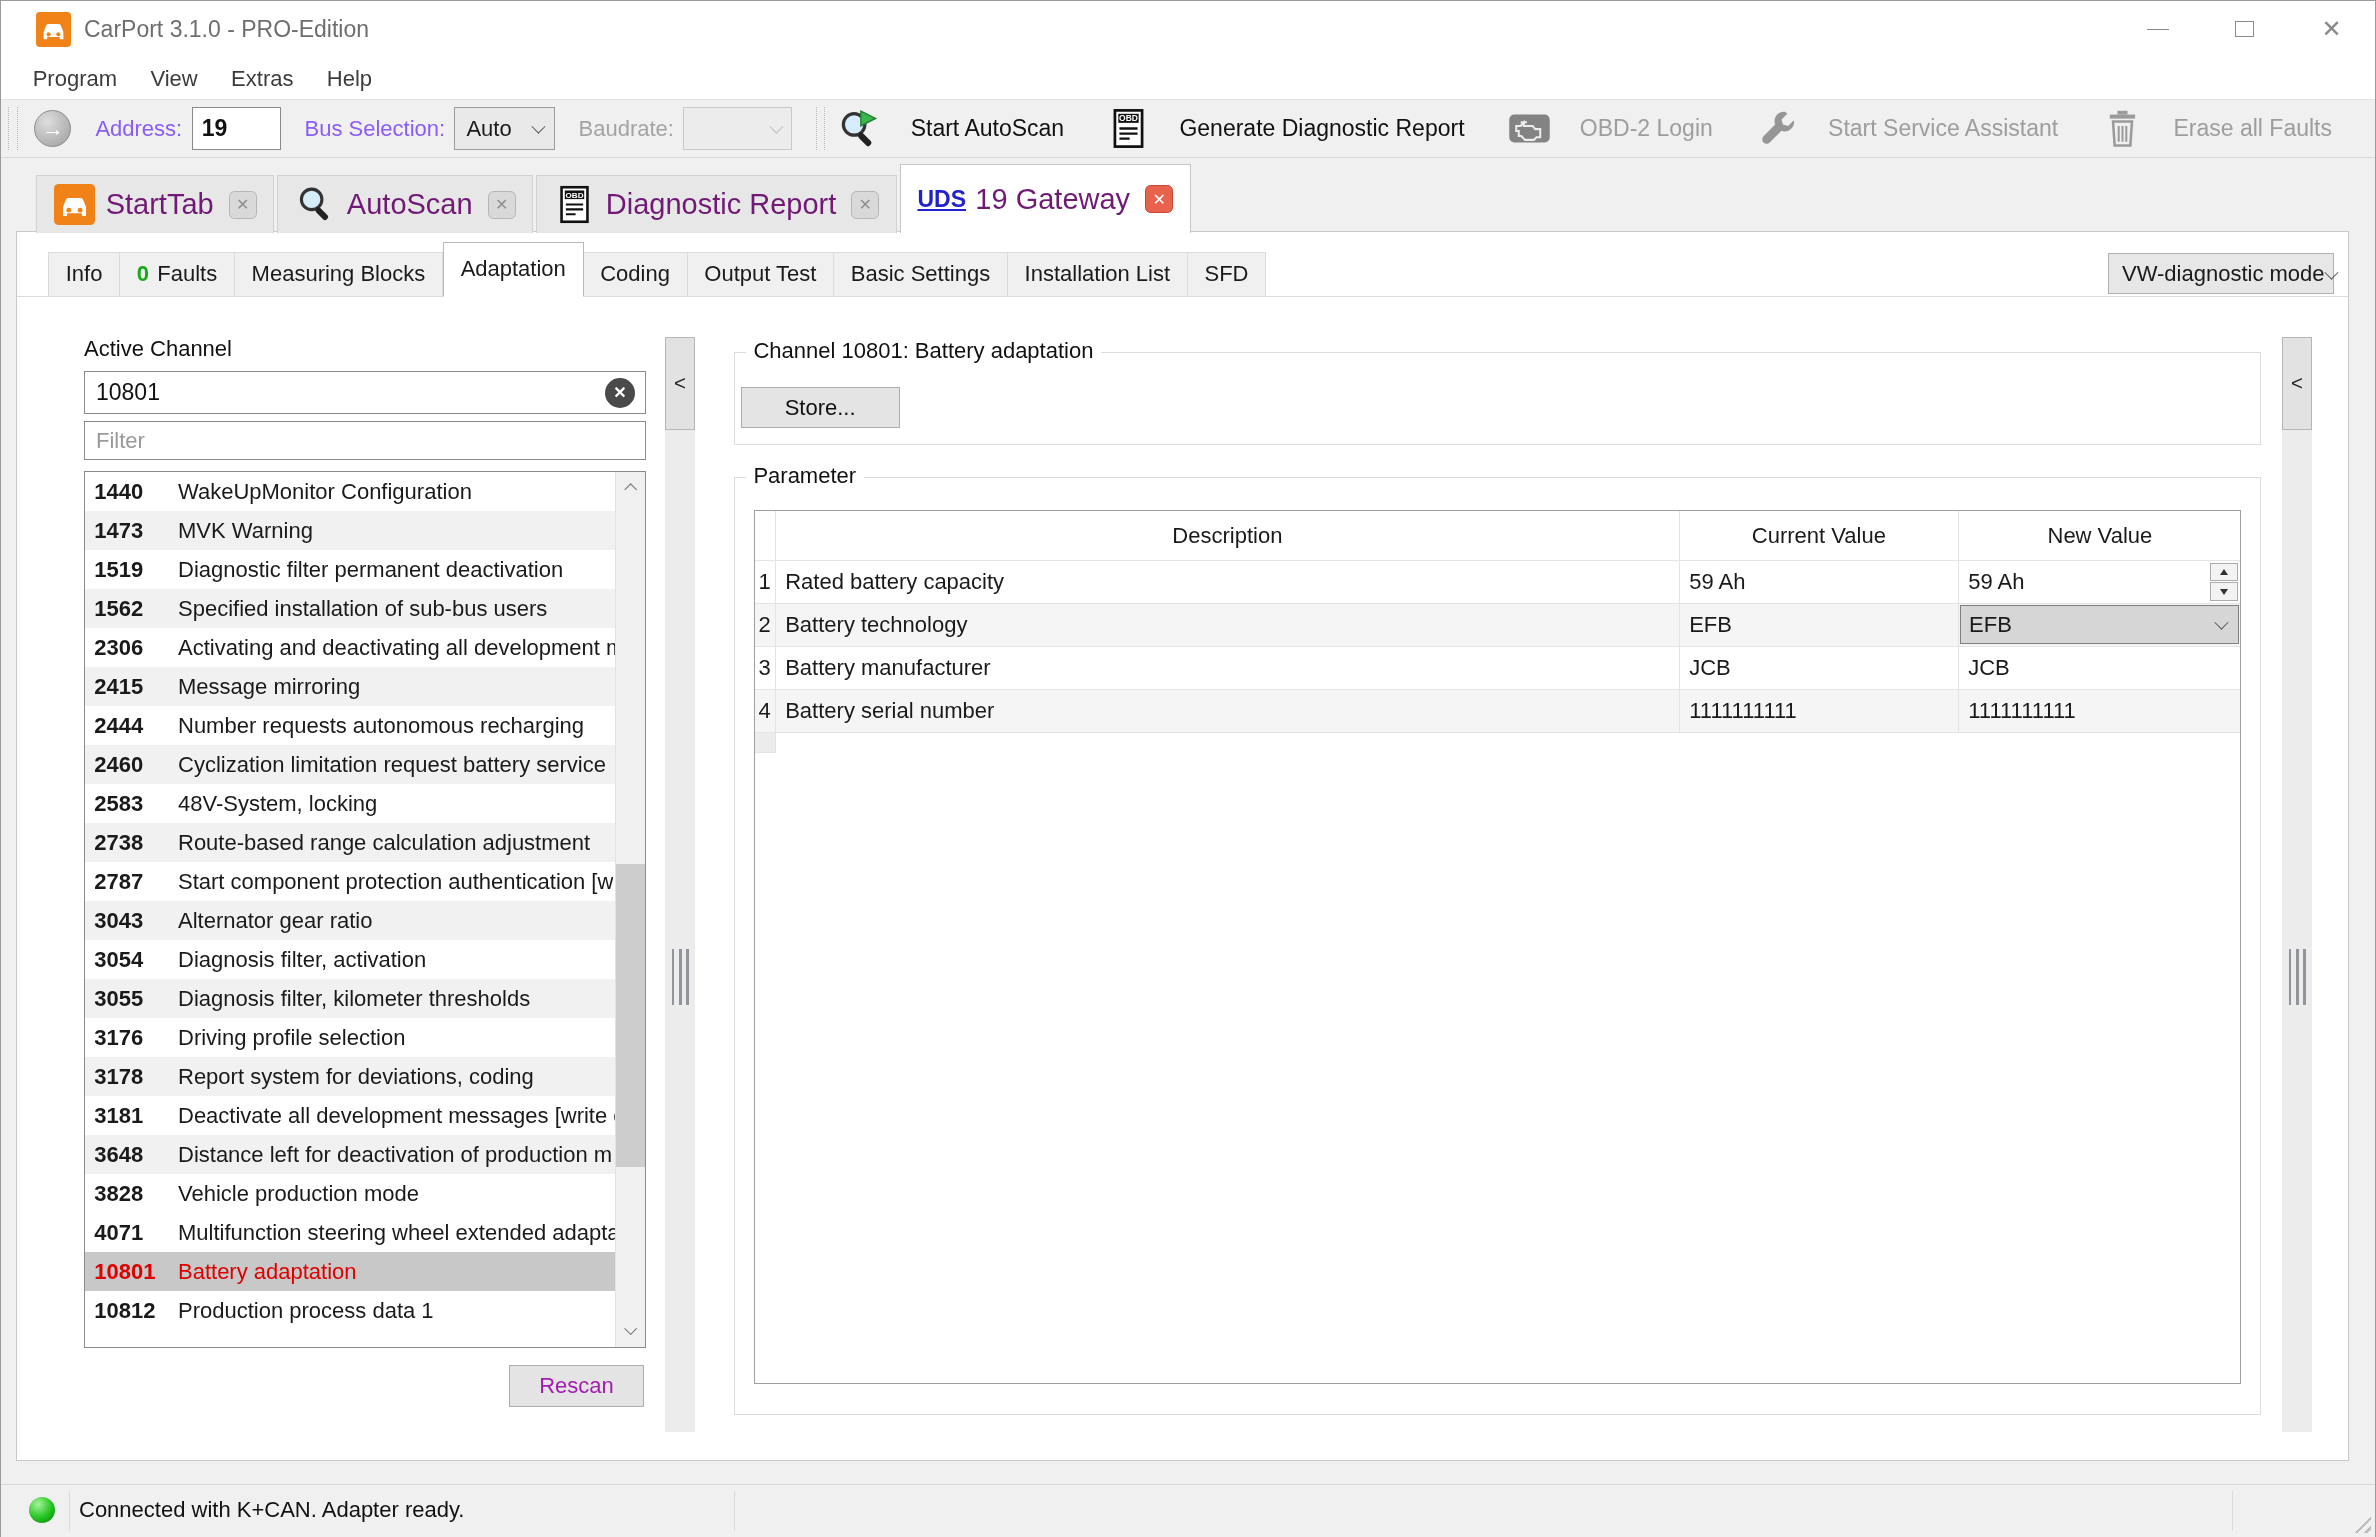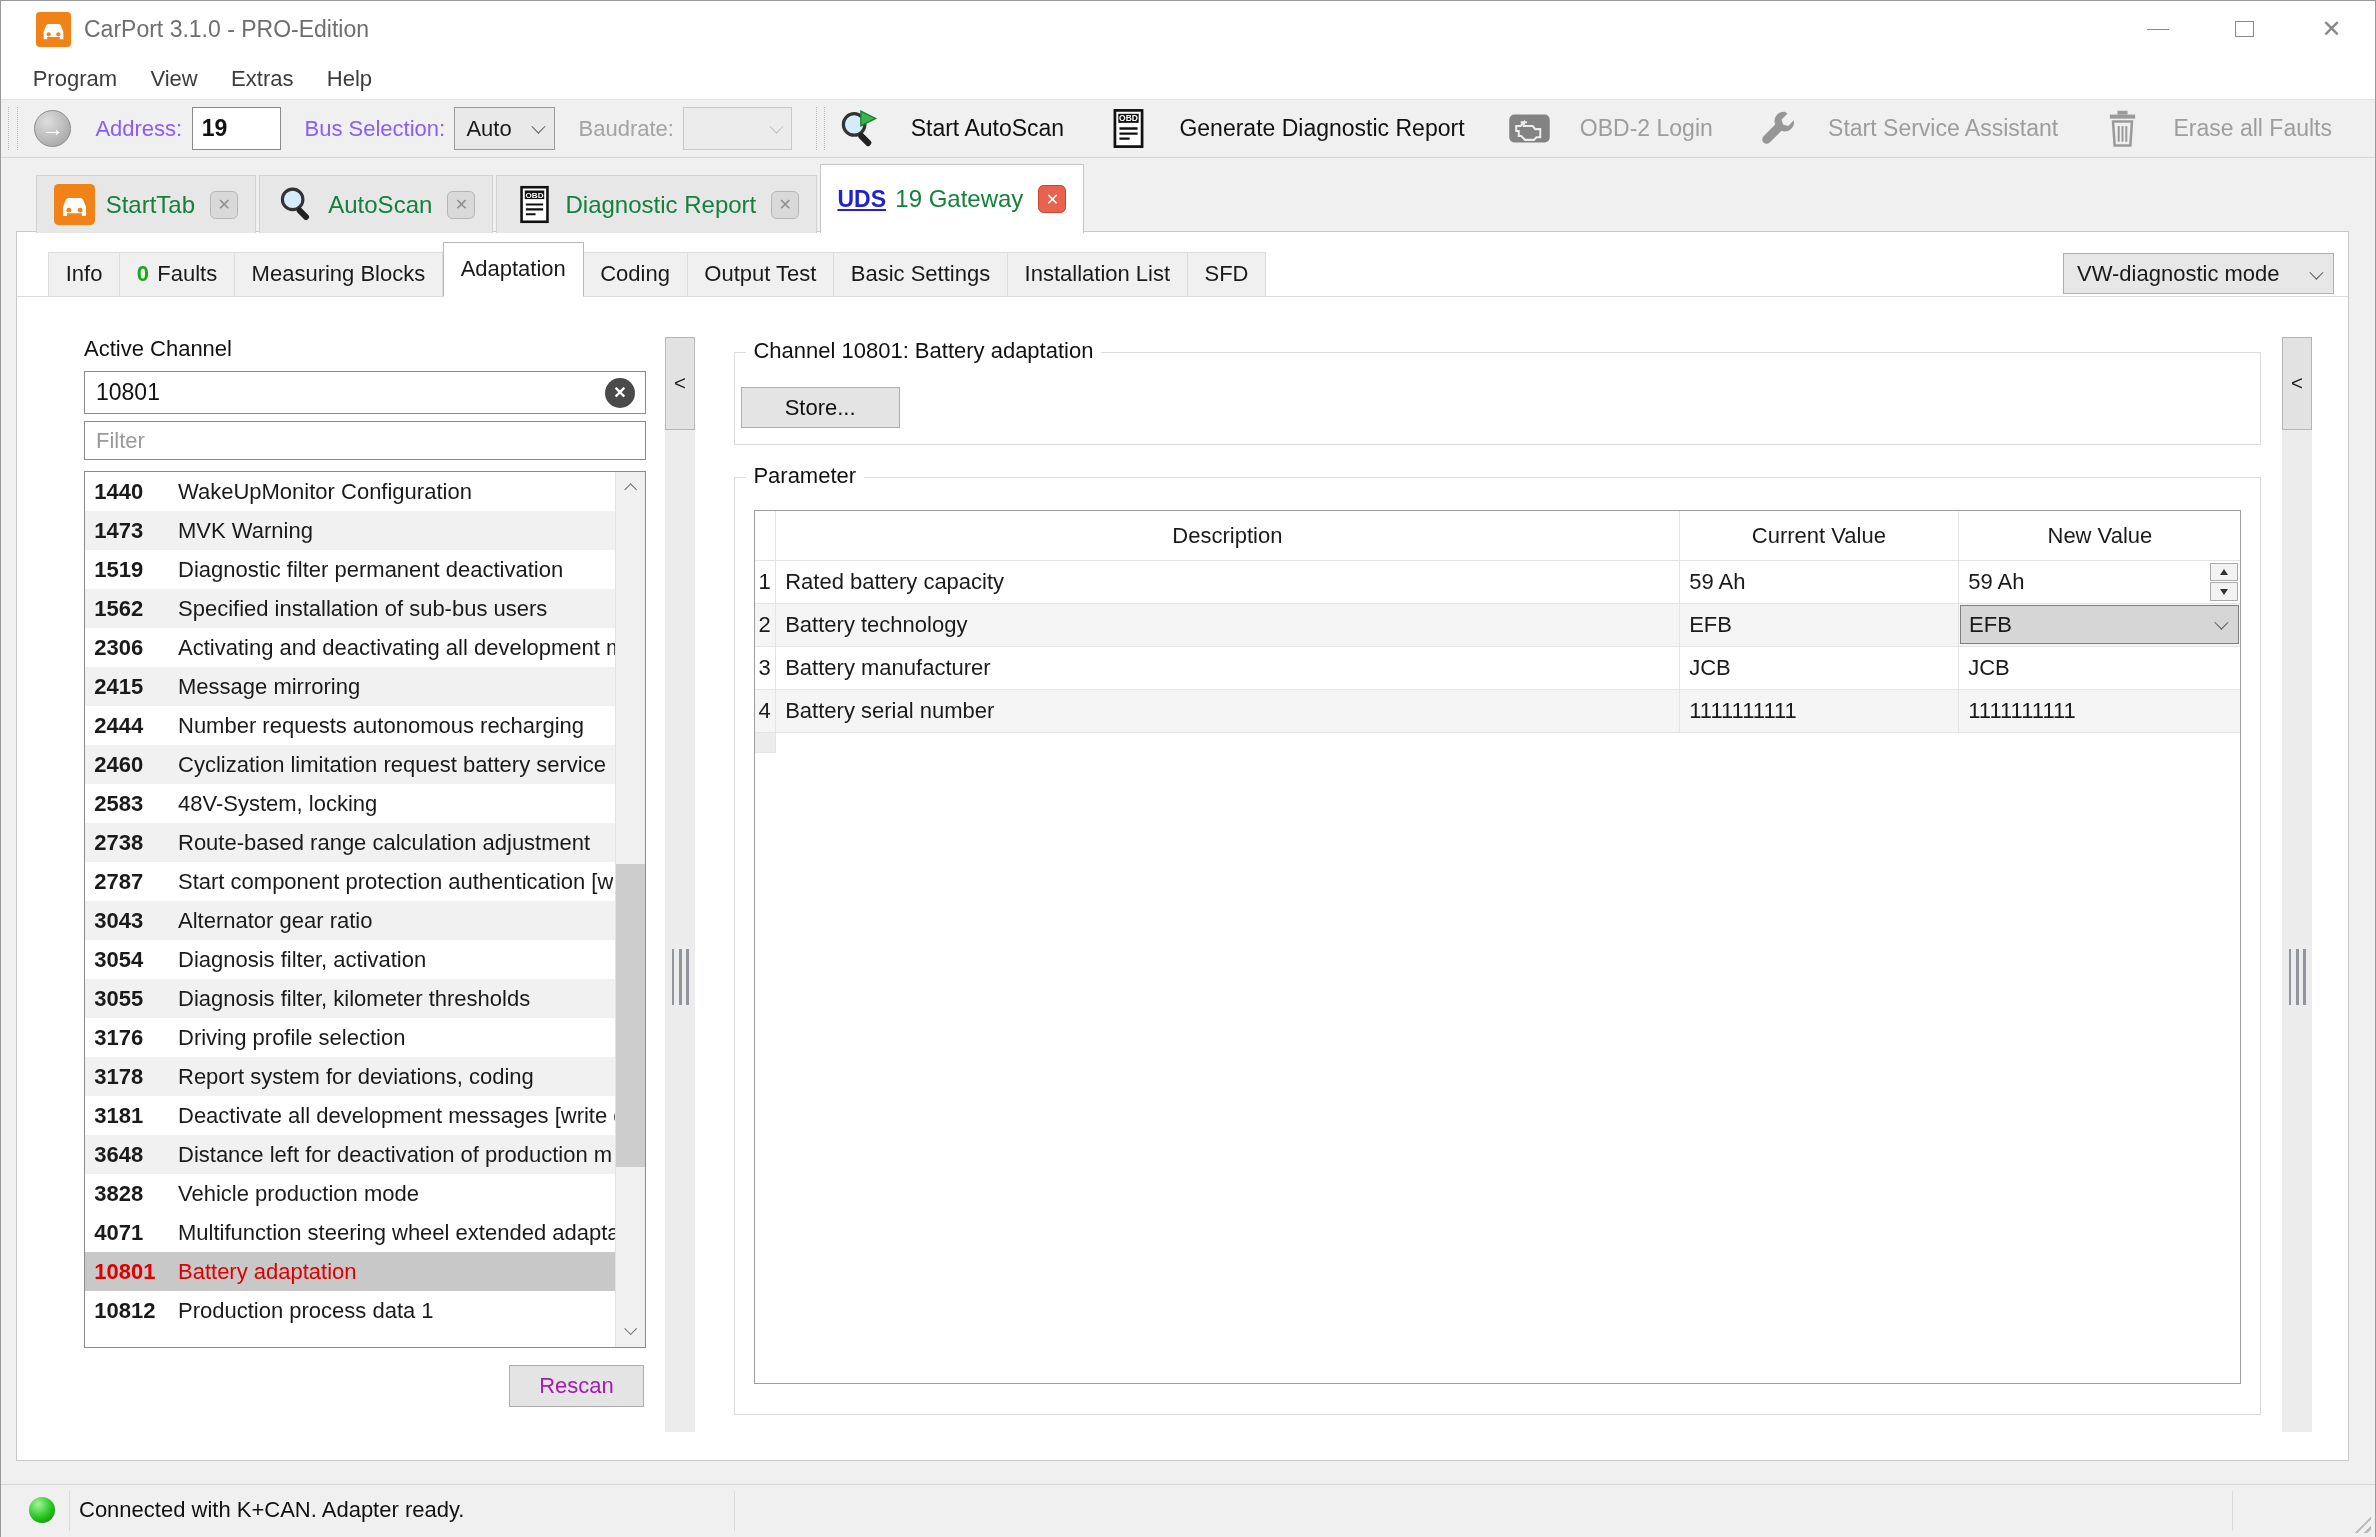--- a/index.html
+++ b/index.html
@@ -36,34 +36,34 @@
   .tb-btn{display:flex;align-items:center;margin-right:43px;color:#111;white-space:nowrap;font-size:23px;gap:20px;}
   .tb-btn.disabled{color:#9d9d9d;}
   .tb-icon{width:43px;height:43px;margin-right:9.3px;flex:0 0 auto;}
 
   
   .tabbar{position:absolute;left:35px;top:163px;height:69px;display:flex;align-items:flex-end;z-index:5;}
   .tab{height:58px;background:#e7e7e7;border:0.9px solid #d2d2d2;border-bottom:none;display:flex;align-items:center;padding:0 16.7px;margin-right:2.8px;}
   .tab.active{height:69px;background:#fff;border-color:#c6c6c6;}
   .tab-icon{width:41px;height:41px;margin-right:11px;color:var(--accent_orange);}
   .tab-icon.tile{background:var(--accent_orange);border-radius:4.6px;}
-  .tab-label{font-size:24px;color:#15803d;}
+  .tab-label{font-size:29px;color:#701a75;}
   .uds-prefix{color:var(--uds_blue);font-weight:bold;text-decoration:underline;margin-right:9.3px;font-size:23px;}
   .tab-close{width:28px;height:28px;margin-left:15px;border:0.9px solid #b5b5b5;border-radius:5.6px;background:#d9d9d9;color:#8f8f8f;display:flex;align-items:center;justify-content:center;font-size:16px;}
   .tab.active .tab-close{background:#e8624e;border-color:#c54635;color:#fff;}
 
   
   .main{position:absolute;left:15px;top:230px;width:2333px;height:1230px;background:#fff;border:0.9px solid #c9c9c9;}
   .subtab-strip{position:absolute;left:0;top:0;right:0;height:65px;border-bottom:0.9px solid #dcdcdc;}
   .subtabs{position:absolute;left:31px;bottom:-0.9px;display:flex;align-items:flex-end;}
   .subtab{height:45px;background:#f0f0f0;border:0.9px solid #dcdcdc;border-left:none;display:flex;align-items:center;padding:0 16.7px;white-space:nowrap;}
   .subtab:first-child{border-left:0.9px solid #dcdcdc;}
   .subtab.active{height:55px;background:#fff;border:0.9px solid #b9b9b9;border-bottom:0.9px solid #fff;position:relative;z-index:2;}
   .fault-count{color:var(--ok_green);font-weight:bold;margin-right:8.3px;}
-  .mode-select{position:absolute;top:21.3px;right:14px;width:271px;height:41px;background:#e7e7e7;border:0.9px solid #b0b0b0;display:flex;align-items:center;justify-content:space-between;padding:0 13px;white-space:nowrap;}
+  .mode-select{position:absolute;top:21.3px;right:14px;width:226px;height:41px;background:#e7e7e7;border:0.9px solid #b0b0b0;display:flex;align-items:center;justify-content:space-between;padding:0 13px;white-space:nowrap;}
 
   
   .lp-label{position:absolute;left:67px;top:104px;color:#111;}
   .channel-wrap{position:absolute;left:67px;top:139px;width:562px;height:43px;}
   .channel-input{width:100%;height:100%;border:0.9px solid #8a8a8a;padding:0 45px 0 11px;font:23px "Liberation Sans",sans-serif;color:#111;background:#fff;}
   .clear-btn{position:absolute;right:11px;top:6.5px;width:30px;height:30px;border-radius:50%;background:#4a4a4a;color:#fff;display:flex;align-items:center;justify-content:center;font-size:16px;font-weight:bold;}
   .filter-input{position:absolute;left:67px;top:189px;width:562px;height:39px;border:0.9px solid #8a8a8a;padding:0 11px;font:22px "Liberation Sans",sans-serif;background:#fff;color:#111;}
   .filter-input::placeholder{color:#9a9a9a;}
   .channel-list{position:absolute;left:67px;top:239px;width:562px;height:877px;border:0.9px solid #8a8a8a;background:#fff;overflow:hidden;}
   .ch-rows{position:absolute;left:0;top:0;right:30px;bottom:0;overflow:hidden;}

